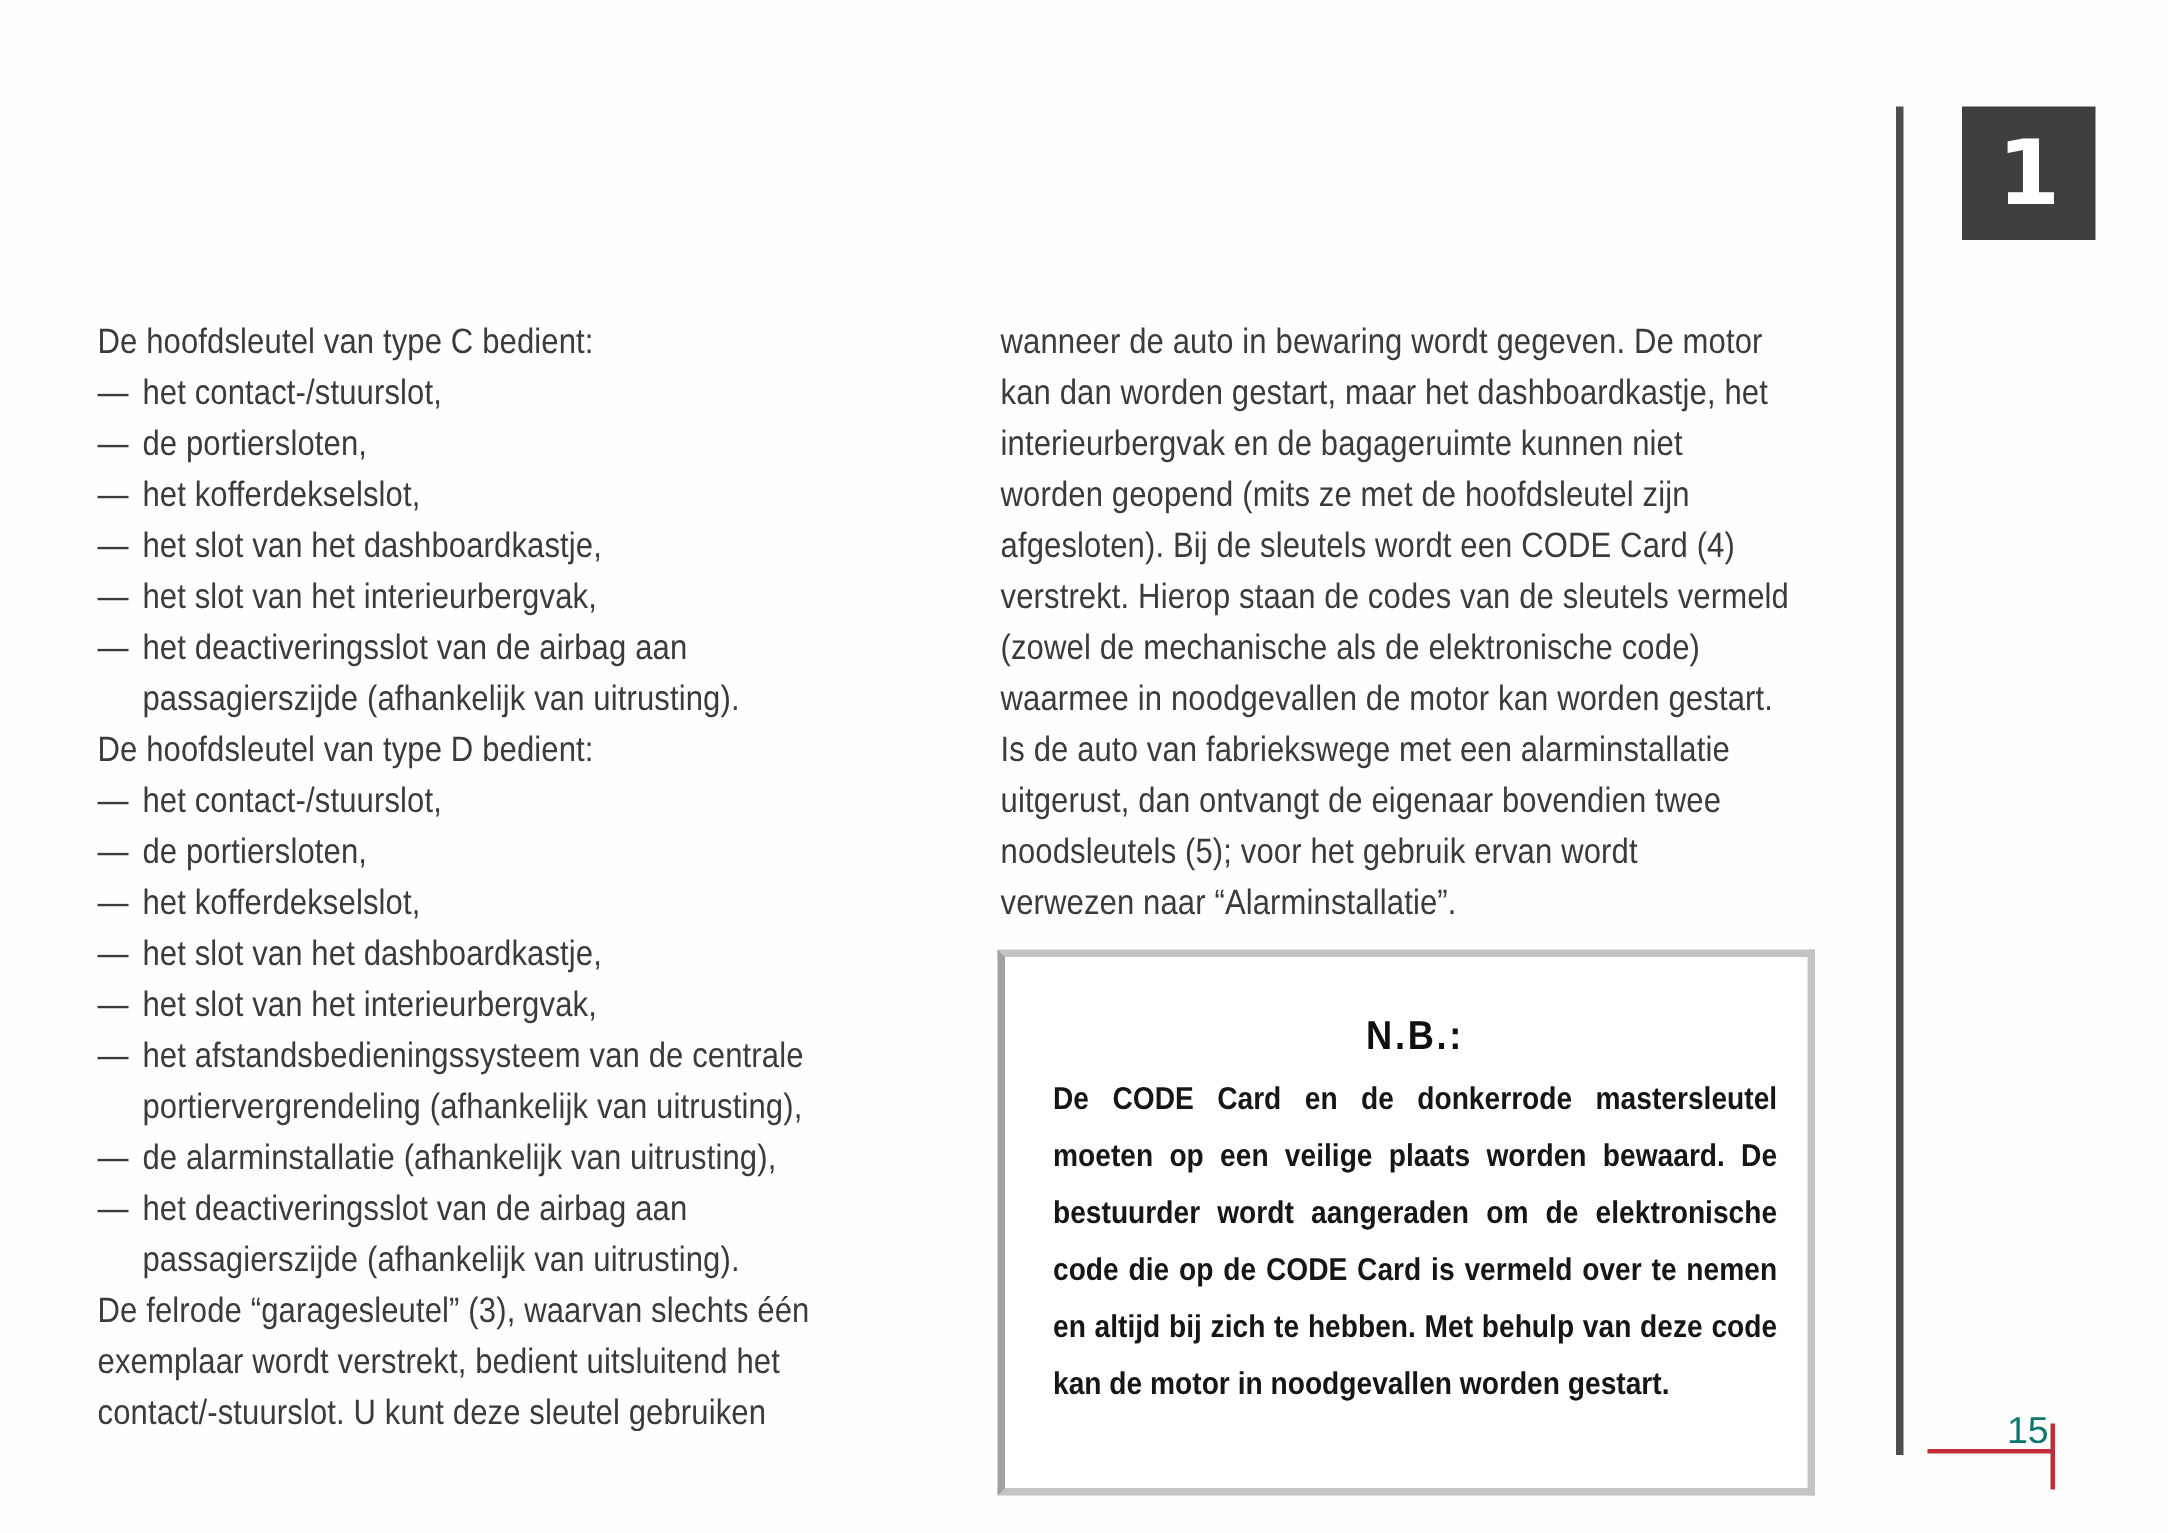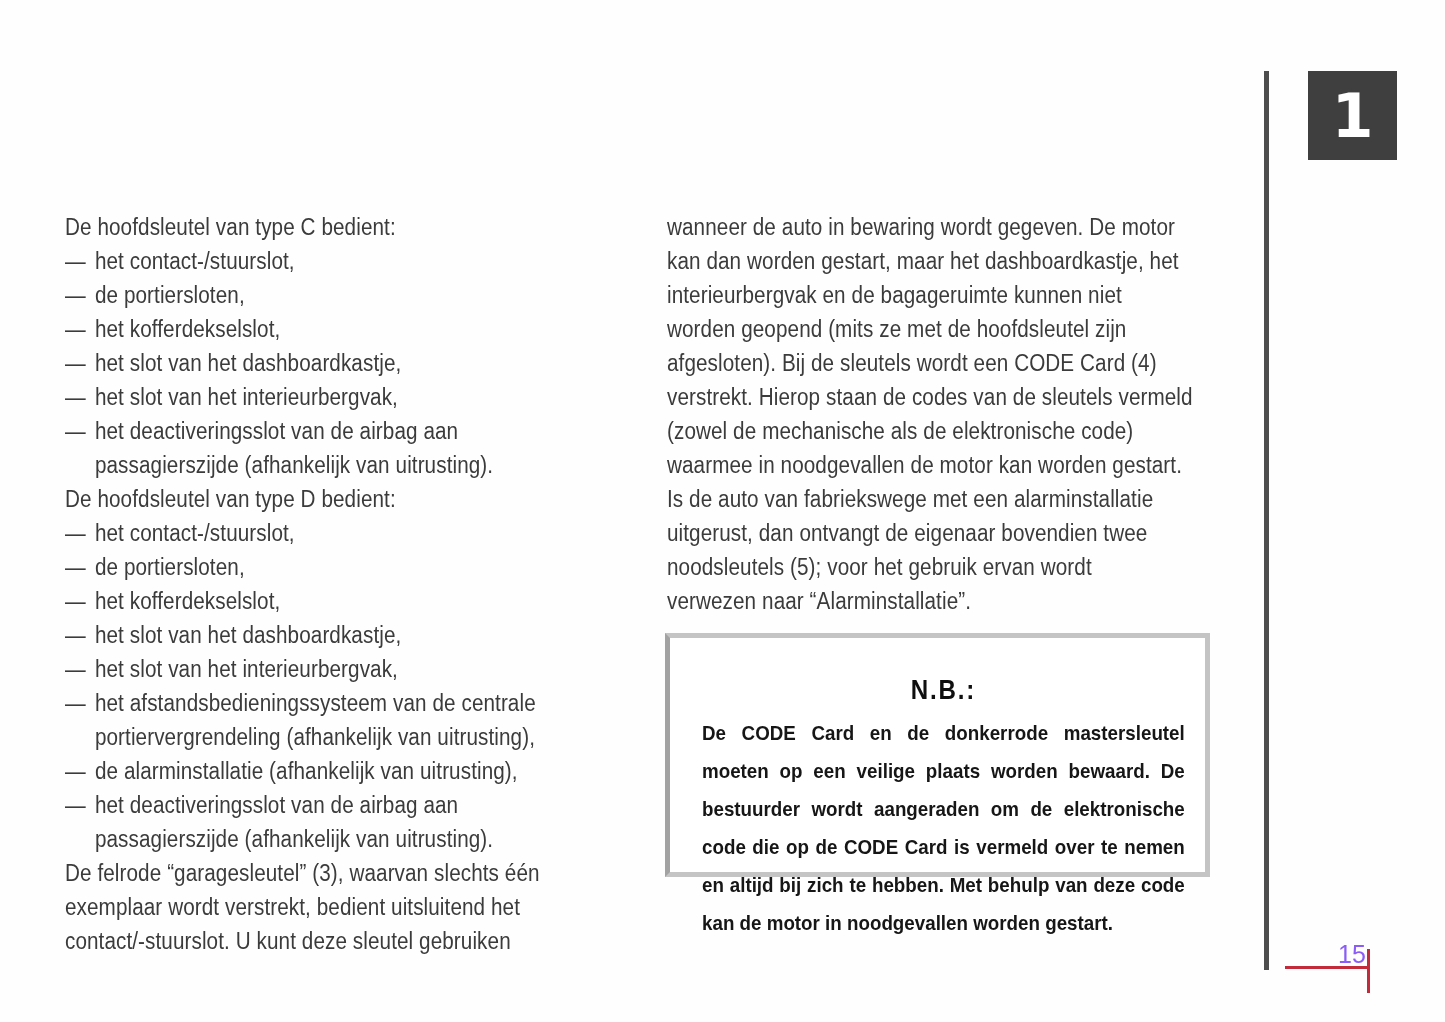--- a/index.html
+++ b/index.html
@@ -18,21 +18,21 @@
     letter-spacing:0.1px;
   }
   #left-col  { left:65px; }
   #right-col { left:667px; }
   .line { position:relative; white-space:nowrap; }
   .line.item, .line.cont { padding-left:34px; }
   .dash { position:absolute; left:0; top:0; }
 
   
   .note-box {
-    position:absolute; left:665px; top:633px; width:545px; height:244px;
+    position:absolute; left:665px; top:633px; width:545px; height:364px;
     box-sizing:border-box;
     border:5px solid var(--note-border,#c4c4c4);
     border-left-color:#a2a2a2;
     background:#fff;
   }
   .note-content {
     margin:36px 0 0 32px; width:540px;
     transform:scaleX(0.894); transform-origin:0 0;
     color:#161616;
   }
@@ -58,21 +58,21 @@
 
   
   .divider {
     position:absolute; left:1264px; top:71px; width:5px; height:899px;
     background:var(--divider,#4d4d4d);
   }
 
   
   .page-num {
     position:absolute; left:1338px; top:941px; width:26px;
-    font-size:25px; line-height:27px; color:#8b5cf6; text-align:center;
+    font-size:25px; line-height:27px; color:#0f766e; text-align:center;
   }
   .rule-h { position:absolute; left:1285px; top:966px; width:84px; height:3px; background:var(--accent-red,#c12b3a); }
   .rule-v { position:absolute; left:1367px; top:949px; width:3px; height:44px; background:var(--accent-red,#c12b3a); }
 </style>
 </head>
 <body>
 
 <div class="page">
 
   <div class="divider"></div>

